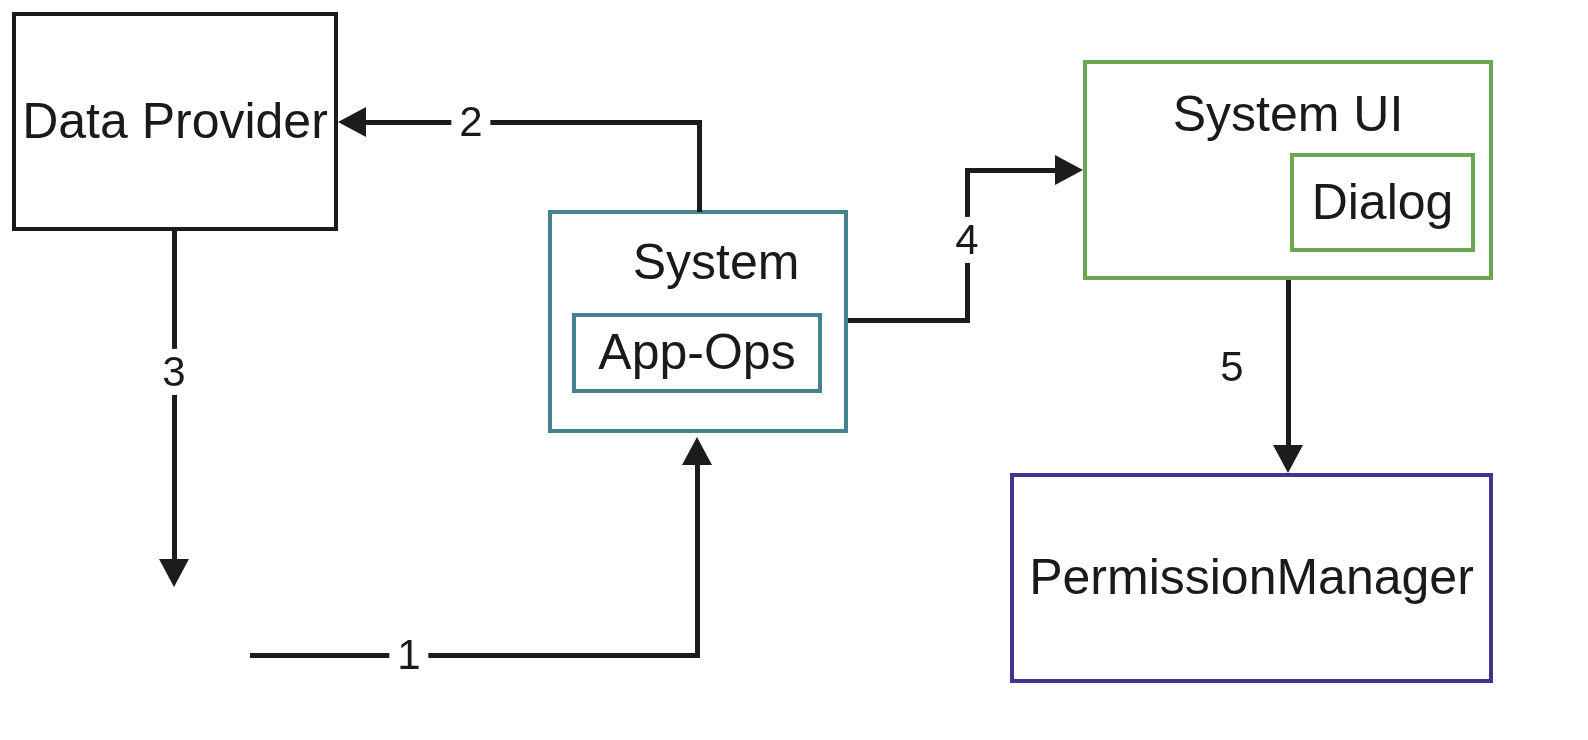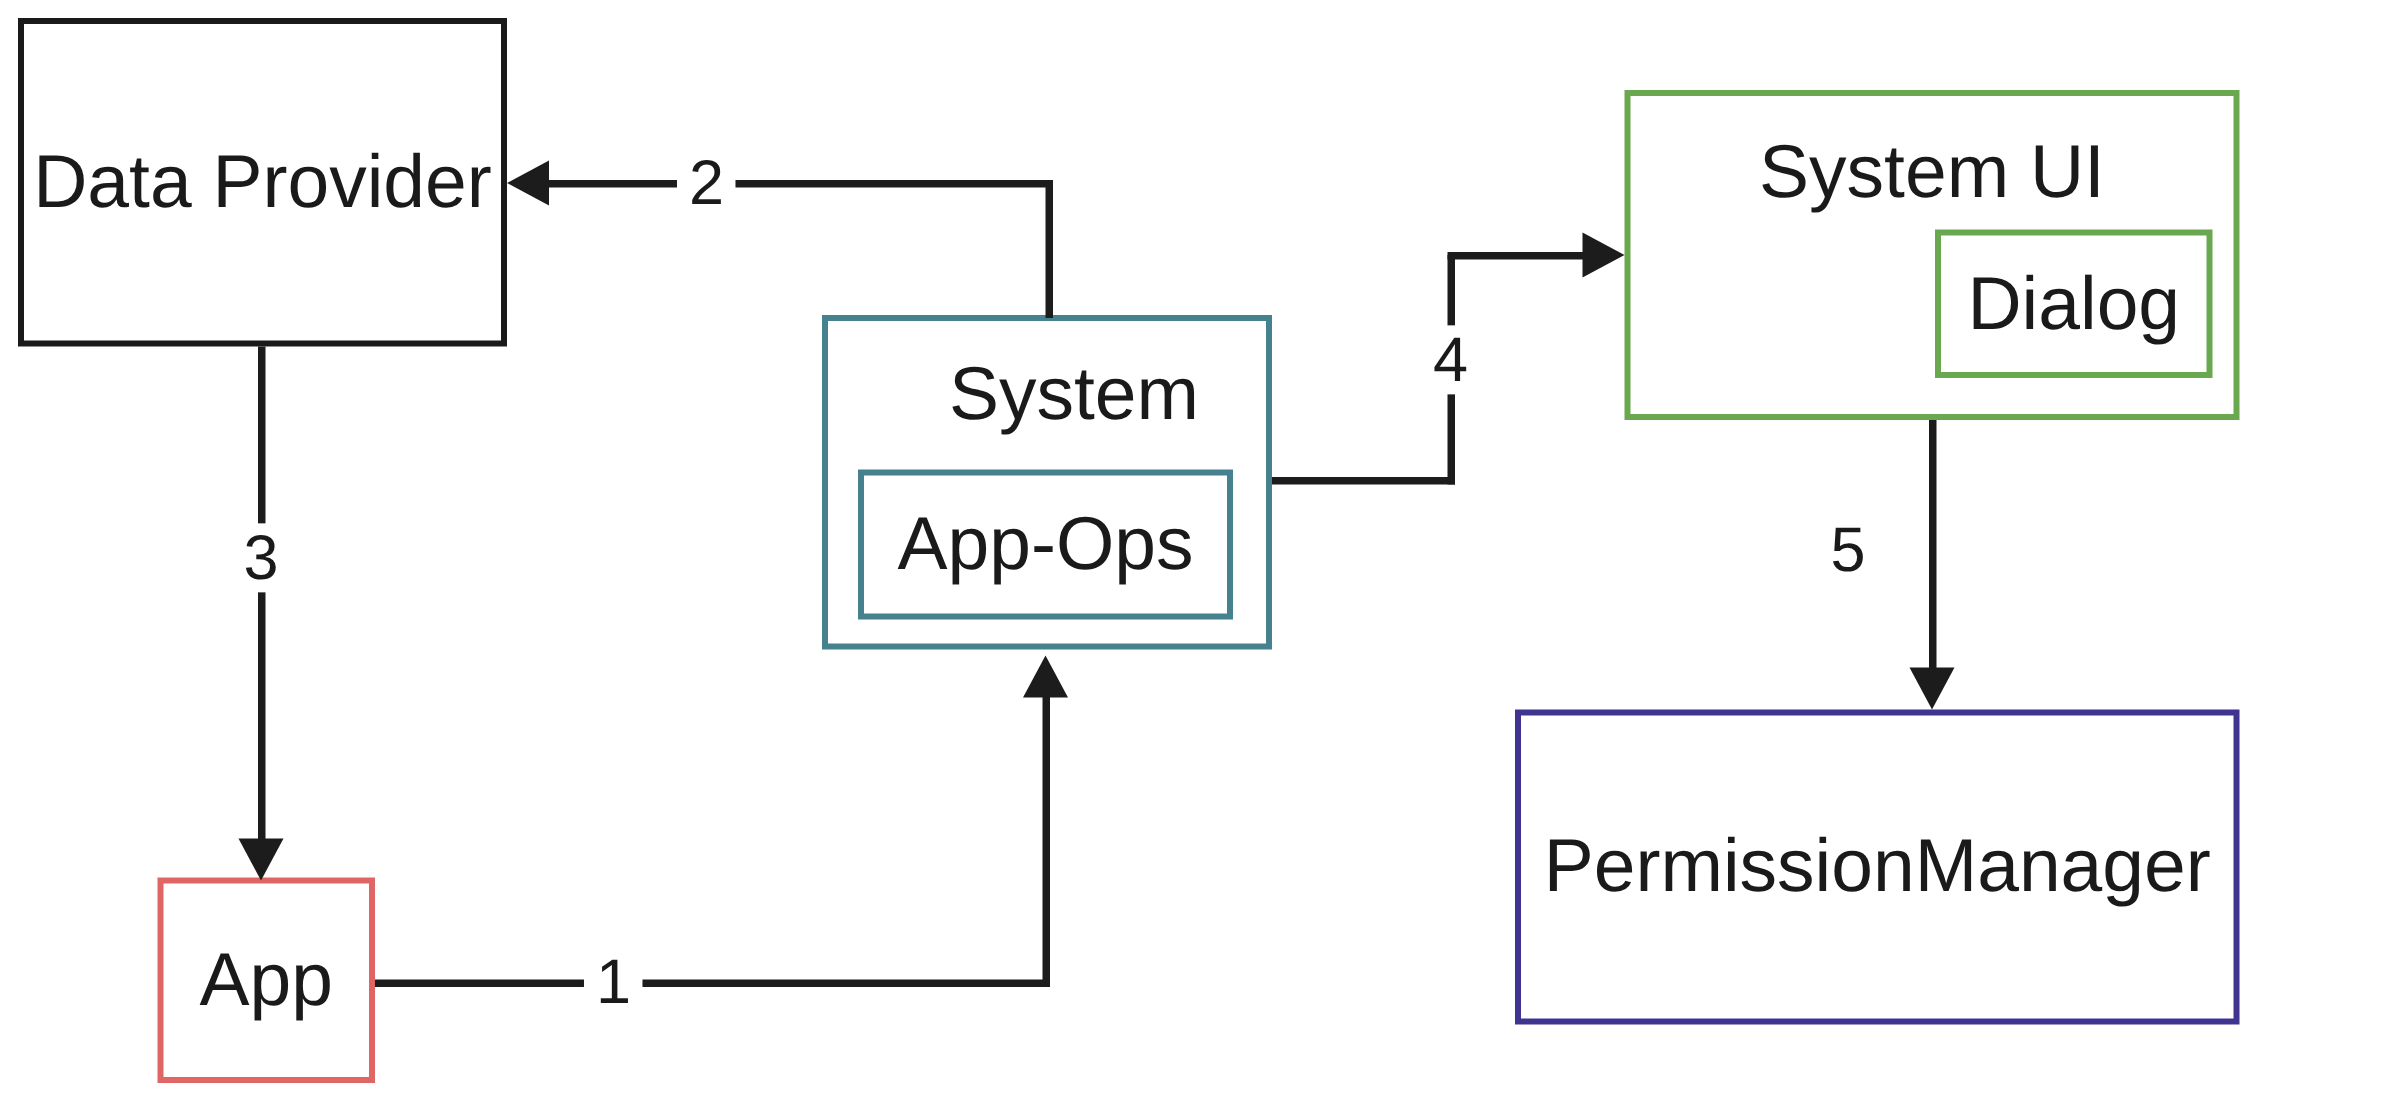--- a/index.html
+++ b/index.html
@@ -28,21 +28,21 @@
   .lbl {
     font-size: 50px;
     line-height: 1.15;
     color: #1a1a1a;
     white-space: nowrap;
   }
   
   #data-provider   { left: 12px;   top: 12px;  width: 326px; height: 219px; border-color: #1a1a1a; }
   #app             { left: 105px;  top: 585px; width: 145px; height: 137px; border-color: #e06666; }
   #system          { left: 548px;  top: 210px; width: 300px; height: 223px; border-color: #45818e; }
-  #app-ops         { left: 20px;   top: 99px;  width: 250px; height: 100px; border-color: #45818e; text-align: right; }
+  #app-ops         { left: 20px;   top: 99px;  width: 250px; height: 80px; border-color: #45818e; text-align: right; }
   #system-ui       { left: 1083px; top: 60px;  width: 410px; height: 220px; border-color: #6aa84f; }
   #dialog          { left: 203px;  top: 89px;  width: 185px; height: 99px;  border-color: #6aa84f; }
   #permission-manager { left: 1010px; top: 473px; width: 483px; height: 210px; border-color: #3f3590; }
 
   #system .title    { position: absolute; top: 20px; left: 0; right: 0; text-align: center; padding-left: 36px; }
   #system-ui .title { position: absolute; top: 22px; left: 0; right: 0; text-align: center; }
 
   .line {
     position: absolute;
     background: #1c1c1c;
@@ -69,23 +69,20 @@
 </style>
 </head>
 <body>
 
 <div id="canvas">
 
   <div class="box" id="data-provider">
     <span class="lbl">Data Provider</span>
   </div>
 
-  <div class="box" id="app">
-    <span class="lbl">App</span>
-  </div>
 
   <div class="box" id="system">
     <span class="lbl title">System</span>
     <div class="box" id="app-ops">
       <span class="lbl">App-Ops</span>
     </div>
   </div>
 
   <div class="box" id="system-ui">
     <span class="lbl title">System UI</span>

